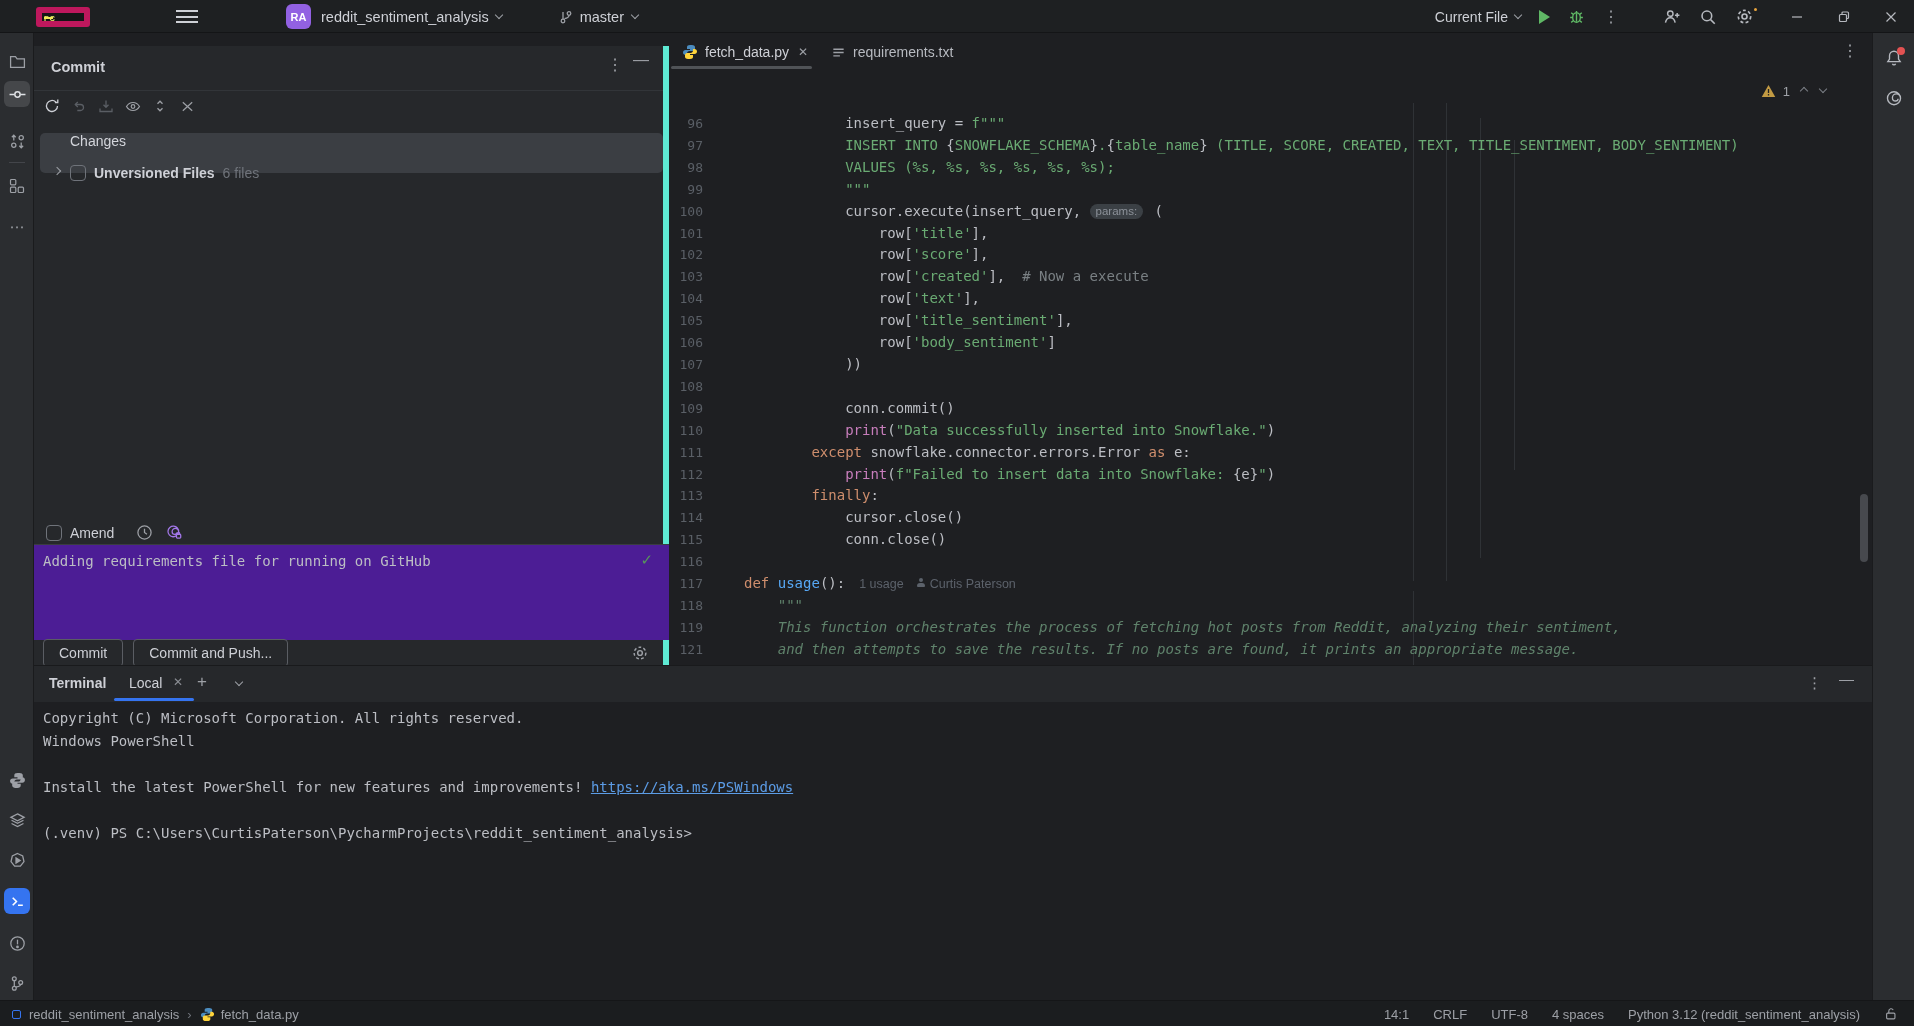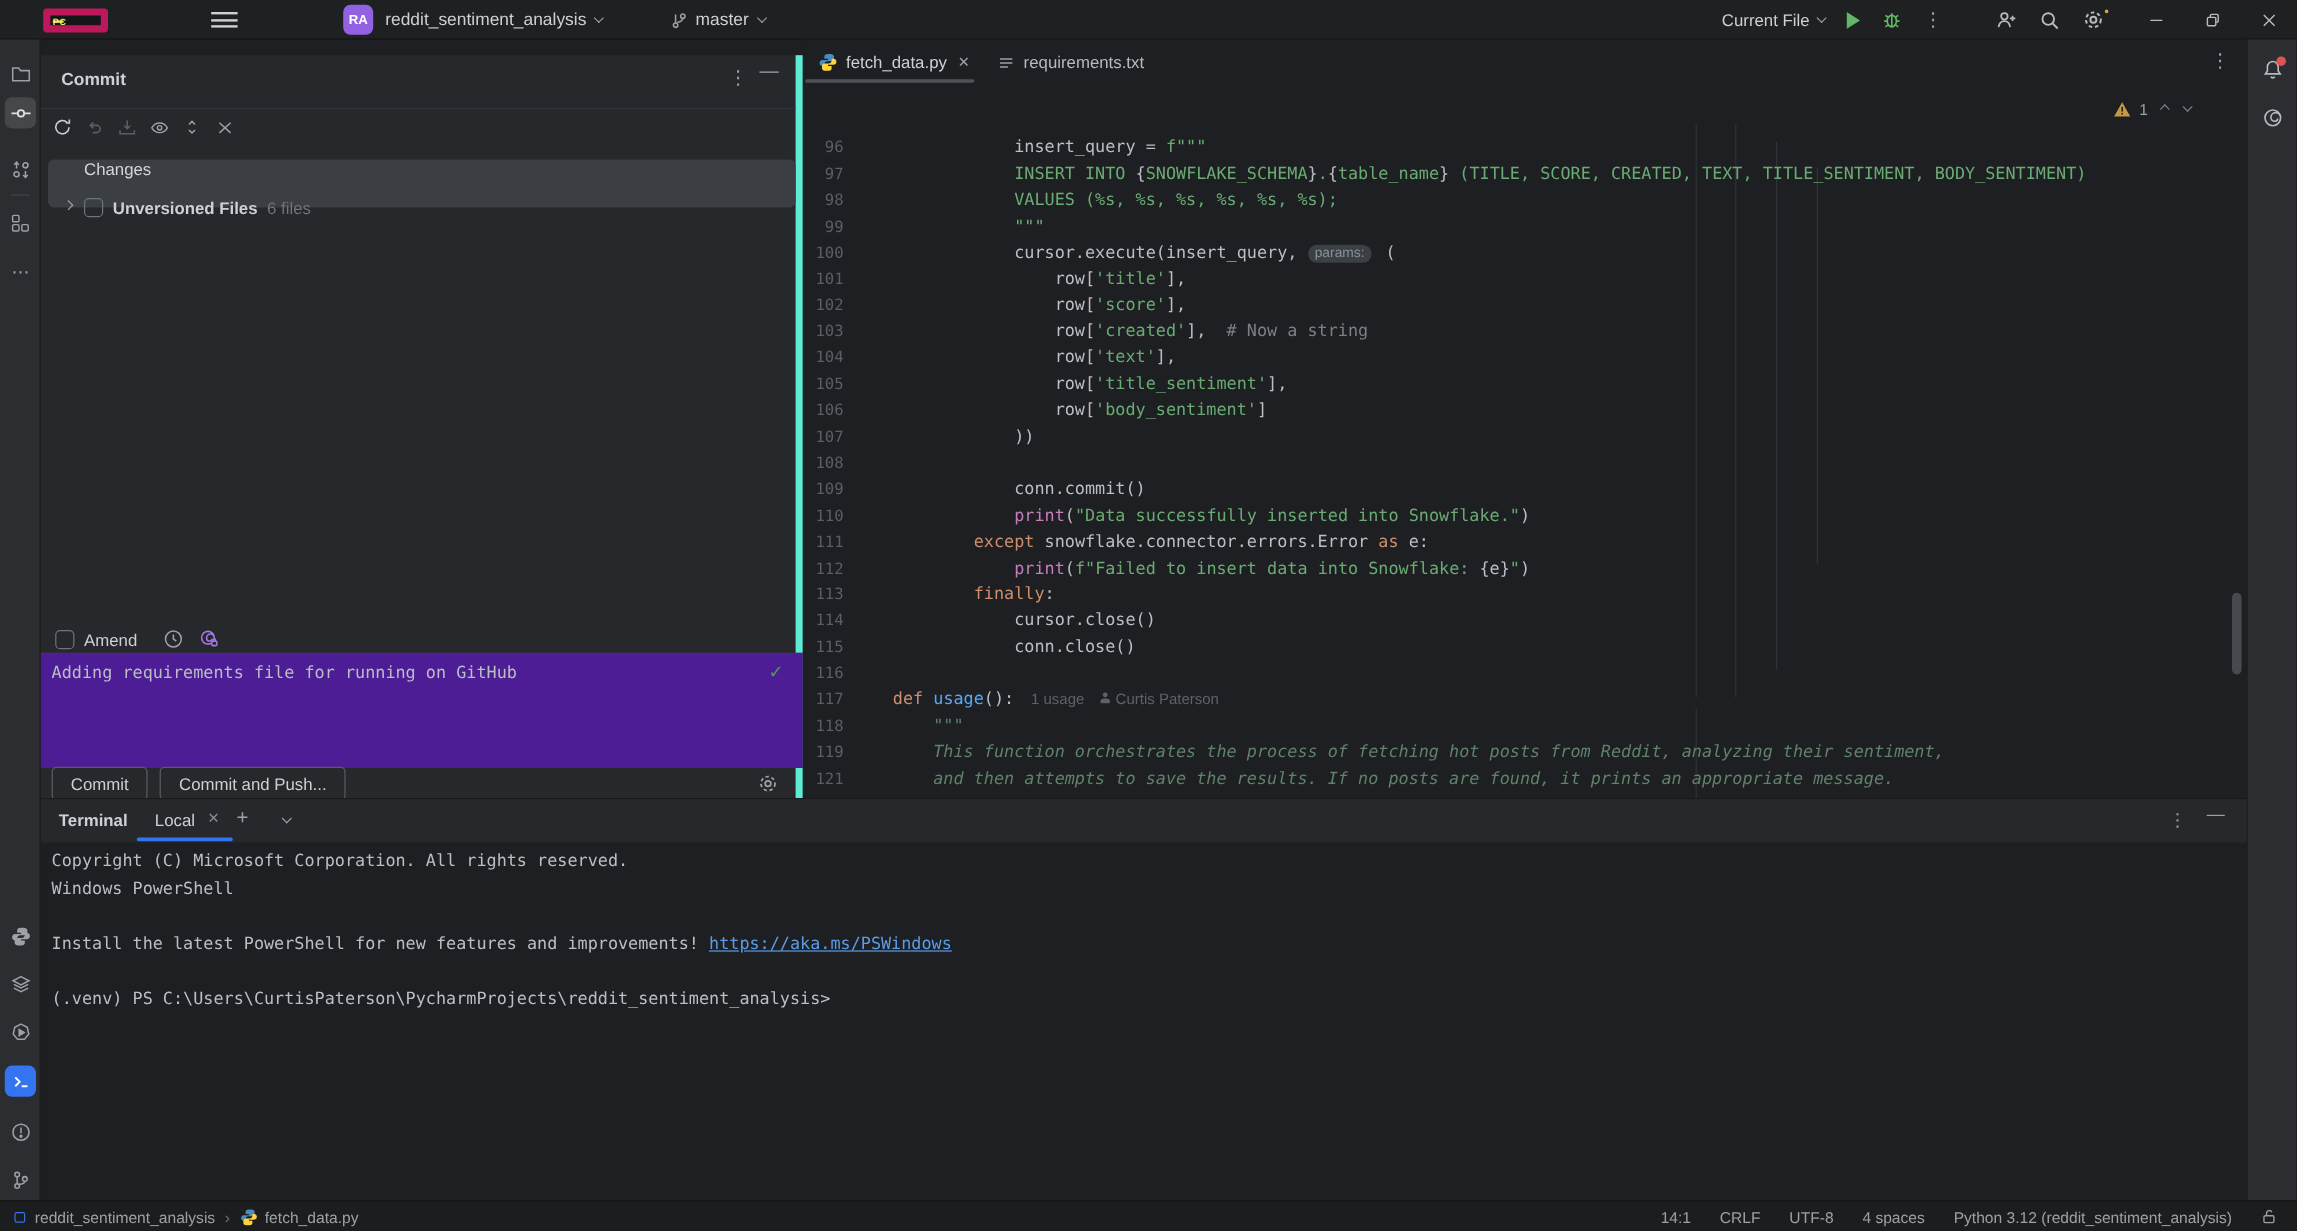--- a/index.html
+++ b/index.html
@@ -406,21 +406,21 @@
     <div class="iguide" style="left:744px; top:558px; height:74px"></div>
 
     <div class="code-lines">
         <div class="cl"><span class="lnum">96</span><span class="lcode"><span class="seg-t">            insert_query = </span><span class="seg-s">f"""</span></span></div>
         <div class="cl"><span class="lnum">97</span><span class="lcode"><span class="seg-s">            INSERT INTO </span><span class="seg-t">{</span><span class="seg-s">SNOWFLAKE_SCHEMA</span><span class="seg-t">}</span><span class="seg-s">.</span><span class="seg-t">{</span><span class="seg-s">table_name</span><span class="seg-t">}</span><span class="seg-s"> (TITLE, SCORE, CREATED, TEXT, TITLE_SENTIMENT, BODY_SENTIMENT)</span></span></div>
         <div class="cl"><span class="lnum">98</span><span class="lcode"><span class="seg-s">            VALUES (%s, %s, %s, %s, %s, %s);</span></span></div>
         <div class="cl"><span class="lnum">99</span><span class="lcode"><span class="seg-s">            """</span></span></div>
         <div class="cl"><span class="lnum">100</span><span class="lcode"><span class="seg-t">            cursor.execute(insert_query, </span><span class="chip">params:</span><span class="seg-t"> (</span></span></div>
         <div class="cl"><span class="lnum">101</span><span class="lcode"><span class="seg-t">                row[</span><span class="seg-s">'title'</span><span class="seg-t">],</span></span></div>
         <div class="cl"><span class="lnum">102</span><span class="lcode"><span class="seg-t">                row[</span><span class="seg-s">'score'</span><span class="seg-t">],</span></span></div>
-        <div class="cl"><span class="lnum">103</span><span class="lcode"><span class="seg-t">                row[</span><span class="seg-s">'created'</span><span class="seg-t">],</span><span class="seg-c">  # Now a string</span></span></div>
+        <div class="cl"><span class="lnum">103</span><span class="lcode"><span class="seg-t">                row[</span><span class="seg-s">'created'</span><span class="seg-t">],</span><span class="seg-c">  # Now a execute</span></span></div>
         <div class="cl"><span class="lnum">104</span><span class="lcode"><span class="seg-t">                row[</span><span class="seg-s">'text'</span><span class="seg-t">],</span></span></div>
         <div class="cl"><span class="lnum">105</span><span class="lcode"><span class="seg-t">                row[</span><span class="seg-s">'title_sentiment'</span><span class="seg-t">],</span></span></div>
         <div class="cl"><span class="lnum">106</span><span class="lcode"><span class="seg-t">                row[</span><span class="seg-s">'body_sentiment'</span><span class="seg-t">]</span></span></div>
         <div class="cl"><span class="lnum">107</span><span class="lcode"><span class="seg-t">            ))</span></span></div>
         <div class="cl"><span class="lnum">108</span><span class="lcode"></span></div>
         <div class="cl"><span class="lnum">109</span><span class="lcode"><span class="seg-t">            conn.commit()</span></span></div>
         <div class="cl"><span class="lnum">110</span><span class="lcode"><span class="seg-t">            </span><span class="seg-p">print</span><span class="seg-t">(</span><span class="seg-s">"Data successfully inserted into Snowflake."</span><span class="seg-t">)</span></span></div>
         <div class="cl"><span class="lnum">111</span><span class="lcode"><span class="seg-t">        </span><span class="seg-k">except</span><span class="seg-t"> snowflake.connector.errors.Error </span><span class="seg-k">as</span><span class="seg-t"> e:</span></span></div>
         <div class="cl"><span class="lnum">112</span><span class="lcode"><span class="seg-t">            </span><span class="seg-p">print</span><span class="seg-t">(</span><span class="seg-s">f"Failed to insert data into Snowflake: </span><span class="seg-t">{e}</span><span class="seg-s">"</span><span class="seg-t">)</span></span></div>
         <div class="cl"><span class="lnum">113</span><span class="lcode"><span class="seg-t">        </span><span class="seg-k">finally</span><span class="seg-t">:</span></span></div>

